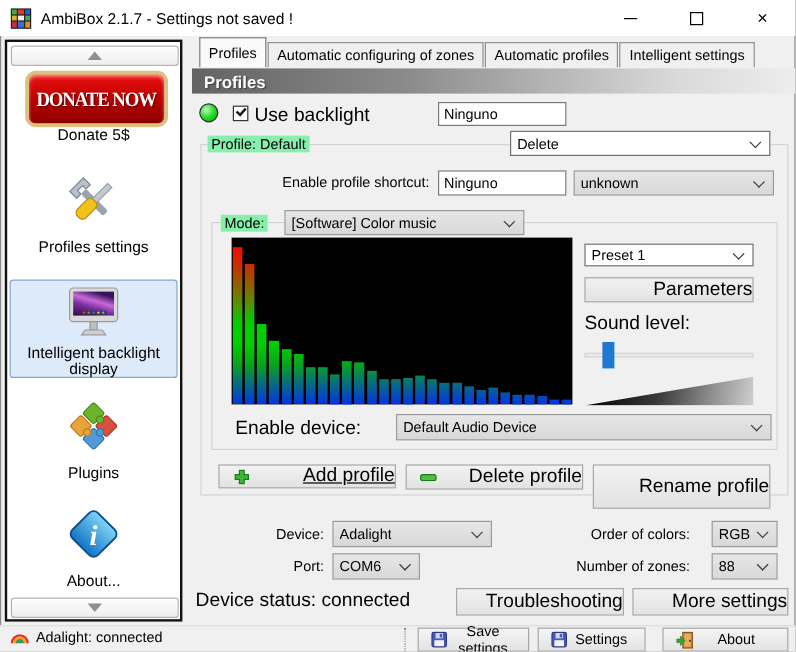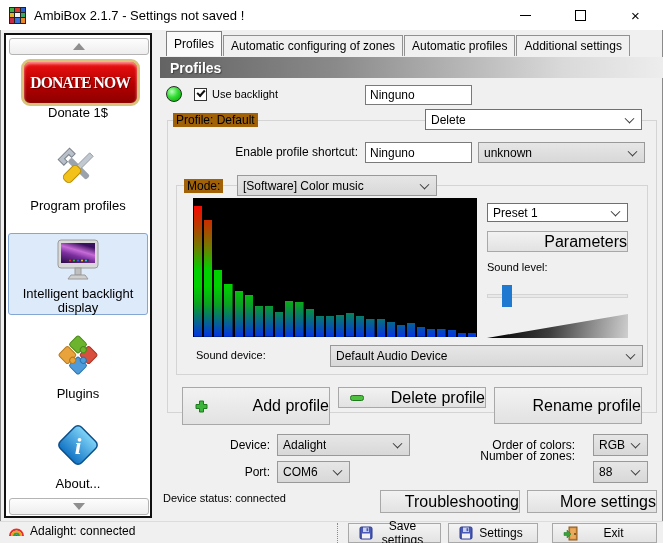--- a/index.html
+++ b/index.html
@@ -44,23 +44,23 @@
   .led{position:absolute;width:16px;height:16px;border-radius:50%;border:1px solid #2a2a2a;background:radial-gradient(circle at 35% 32%,#b9ffb9 0%,#33dd33 45%,#00a000 100%);box-sizing:border-box;}
   .cb{position:absolute;width:13px;height:13px;border:1px solid #333;background:#fff;box-sizing:border-box;}
   .cb.checked::after{content:"";position:absolute;left:2px;top:1px;width:6px;height:3px;border-left:2px solid #111;border-bottom:2px solid #111;transform:rotate(-48deg);}
   .textbox{position:absolute;border:1px solid #7a7a7a;background:#fff;font-family:"Liberation Sans",sans-serif;font-size:12px;padding:0 4px;box-sizing:border-box;}
   .combo{position:absolute;border:1px solid #707070;background:#fff;display:flex;align-items:center;box-sizing:border-box;}
   .combo.gray{background:linear-gradient(#e6e6e6,#d8d8d8);border-color:#999;}
   .combo span.val{margin-left:5px;white-space:nowrap;overflow:hidden;}
   .chev{position:absolute;right:8px;top:50%;width:6px;height:6px;border-right:1px solid #3a3a3a;border-bottom:1px solid #3a3a3a;transform:translateY(-70%) rotate(45deg);}
   .btn{position:absolute;border:1px solid #a8a8a8;background:linear-gradient(#f2f2f2,#e2e2e2);display:flex;align-items:center;justify-content:flex-end;font-size:16px;box-sizing:border-box;}
   .gbox{position:absolute;border:1px solid #d4d4d4;box-sizing:border-box;}
-  .gbox-label{position:absolute;background:#a16207;padding:0 3px;font-size:12px;}
+  .gbox-label{position:absolute;background:#86efac;padding:0 3px;font-size:12px;}
   .rlabel{position:absolute;text-align:right;font-size:12px;white-space:nowrap;}
-  .llabel{position:absolute;font-size:11px;white-space:nowrap;}
+  .llabel{position:absolute;font-size:16px;white-space:nowrap;}
   
   #spectrum{position:absolute;left:33px;top:165px;width:284px;height:139px;background:#000;display:flex;align-items:flex-end;gap:2px;padding:0 1px;box-sizing:border-box;}
   #spectrum .bar{flex:1;background-image:linear-gradient(to top,#0433e6 0%,#0aa41e 24%,#00cf00 36%,#00d000 48%,#6f7e00 64%,#b93b00 80%,#ef0f00 92%,#ff0000 100%);background-size:100% 139px;background-position:bottom;background-repeat:no-repeat;}
   
   .slider-track{position:absolute;left:327px;top:261px;width:141px;height:4px;background:#e9e9e9;border:1px solid #d4d4d4;box-sizing:border-box;}
   .slider-handle{position:absolute;top:-10px;width:10px;height:22px;background:#2079d0;}
   .wedge{position:absolute;left:327px;top:280px;width:141px;height:25px;background:linear-gradient(100deg,#050505 8%,#3c3c3c 45%,#8f8f8f 75%,#cfcfcf 100%);clip-path:polygon(0 100%,100% 4%,100% 100%);}
   
   .footer{position:absolute;left:0;top:521px;width:663px;height:22px;background:#f0f0f0;border-top:1px solid #dcdcdc;}
   .footer .sep{position:absolute;left:337px;top:1px;height:20px;border-left:1px dotted #8a8a8a;}
@@ -100,36 +100,36 @@
 </div>
 
 <div class="sidebar">
   <div class="scrollbtn" style="top:3px;">
     <div class="tri-up"></div>
   </div>
 
   <div class="donate-btn">
     <span>DONATE NOW</span>
   </div>
-  <div class="donate-caption">Donate 1$</div>
+  <div class="donate-caption">Donate 5$</div>
 
   <div class="side-item" style="top:102px;">
     <span class="icon-center">
       <svg width="52" height="52" viewBox="0 0 52 52">
         <g transform="rotate(-45 26 26)">
           <rect x="23" y="14" width="6" height="26" rx="2" fill="#9aa2ac"></rect>
           <path d="M18 6 h16 v8 h-5 v-4 h-6 v4 h-5 z" fill="#b9c0c9" stroke="#7b828c" stroke-width="1"></path>
         </g>
         <g transform="rotate(45 26 26)">
           <rect x="23.5" y="7" width="5" height="18" fill="#c2c8d0" stroke="#8a9098" stroke-width="0.8"></rect>
           <rect x="21" y="25" width="10" height="19" rx="4" fill="#f2c21a" stroke="#b88d08" stroke-width="1"></rect>
         </g>
       </svg>
     </span>
-    <span class="lbl">Program profiles</span>
+    <span class="lbl">Profiles settings</span>
   </div>
 
   <div class="side-item" style="top:288px;">
     <span class="icon-center">
       <svg width="54" height="54" viewBox="0 0 54 54">
         <g transform="rotate(45 27 27)">
           <rect x="13" y="13" width="13" height="13" rx="2" fill="#6cb32e" stroke="#4c8a1a"></rect>
           <rect x="28" y="13" width="13" height="13" rx="2" fill="#d94f3d" stroke="#a83425"></rect>
           <rect x="13" y="28" width="13" height="13" rx="2" fill="#e8a33d" stroke="#b87a1e"></rect>
           <rect x="28" y="28" width="13" height="13" rx="2" fill="#4f9bd9" stroke="#2e74ad"></rect>
@@ -188,21 +188,21 @@
     <div class="tri-down"></div>
   </div>
 </div>
 
 <div class="main">
 
   <div class="tabstrip">
     <div class="tab active">Profiles</div>
     <div class="tab">Automatic configuring of zones</div>
     <div class="tab">Automatic profiles</div>
-    <div class="tab">Additional settings</div>
+    <div class="tab">Intelligent settings</div>
   </div>
 
   <div class="pageheader">
     <span>Profiles</span>
   </div>
 
   <div class="led" style="left:6px;top:53px;"></div>
   <div class="cb checked" id="backlight-cb" style="left:34px;top:55px;"></div>
   <div class="llabel" style="left:52px;top:55px;">Use backlight</div>
   <input class="textbox" style="left: 205px; top: 52px; width: 107px; height: 20px;" value="Ninguno">
@@ -265,27 +265,27 @@
   </div>
   <div class="btn" style="left:327px;top:198px;width:141px;height:21px;">
     <span>Parameters</span>
   </div>
   <div class="llabel" style="left:327px;top:228px;">Sound level:</div>
   <div class="slider-track">
     <div class="slider-handle" style="left: 10%;"></div>
   </div>
   <div class="wedge"></div>
 
-  <div class="llabel" style="left:36px;top:316px;">Sound device:</div>
+  <div class="llabel" style="left:36px;top:316px;">Enable device:</div>
   <div class="combo gray" style="left:170px;top:312px;width:313px;height:22px;">
     <span class="val">Default Audio Device</span>
     <div class="chev"></div>
   </div>
 
-  <div class="btn" style="left:22px;top:354px;width:148px;height:38px;">
+  <div class="btn" style="left:22px;top:354px;width:148px;height:20px;text-decoration:underline;">
     <svg width="13" height="13" viewBox="0 0 13 13" style="position:absolute;left:12px;">
       <path d="M4.5 1 h4 v3.5 H12 v4 H8.5 V12 h-4 V8.5 H1 v-4 h3.5 z" fill="#3db53d" stroke="#1d7a1d"></path>
     </svg>
     <span>Add profile</span>
   </div>
   <div class="btn" style="left:178px;top:354px;width:148px;height:21px;">
     <svg width="14" height="6" viewBox="0 0 14 6" style="position:absolute;left:11px;">
       <rect x="0.5" y="0.5" width="13" height="5" rx="2" fill="#4fbf3f" stroke="#1d7a1d"></rect>
     </svg>
     <span>Delete profile</span>
@@ -303,21 +303,21 @@
   <div class="combo gray" style="left:433px;top:401px;width:55px;height:22px;">
     <span class="val">RGB</span>
     <div class="chev"></div>
   </div>
 
   <div class="rlabel" style="left:40px;top:432px;width:70px;">Port:</div>
   <div class="combo gray" style="left:117px;top:428px;width:73px;height:22px;">
     <span class="val">COM6</span>
     <div class="chev"></div>
   </div>
-  <div class="rlabel" style="left:305px;top:416px;width:110px;">Number of zones:</div>
+  <div class="rlabel" style="left:305px;top:432px;width:110px;">Number of zones:</div>
   <div class="combo gray" style="left:433px;top:428px;width:55px;height:22px;">
     <span class="val">88</span>
     <div class="chev"></div>
   </div>
 
   <div class="llabel" style="left:3px;top:459px;">Device status: connected</div>
   <div class="btn" style="left:220px;top:457px;width:140px;height:23px;">
     <span>Troubleshooting</span>
   </div>
   <div class="btn" style="left:367px;top:457px;width:130px;height:23px;">
@@ -355,15 +355,15 @@
     </svg>
     <span class="tx">Settings</span>
   </div>
   <div class="fbtn" style="left:552px;width:105px;">
     <svg class="ic" width="16" height="15" viewBox="0 0 16 15">
       <rect x="6" y="1" width="8" height="13" fill="#d08a3c" stroke="#8a5a1a"></rect>
       <rect x="7.3" y="2.3" width="5.4" height="10.4" fill="#e8aa5c"></rect>
       <circle cx="12" cy="8" r="0.9" fill="#5a3a10"></circle>
       <path d="M1 6.5 h3 v-2.5 l4 4 -4 4 v-2.5 h-3 z" fill="#3aa03a" stroke="#1d7a1d" stroke-width="0.5"></path>
     </svg>
-    <span class="tx">Exit</span>
+    <span class="tx">About</span>
   </div>
 </div>
 
 </body></html>

